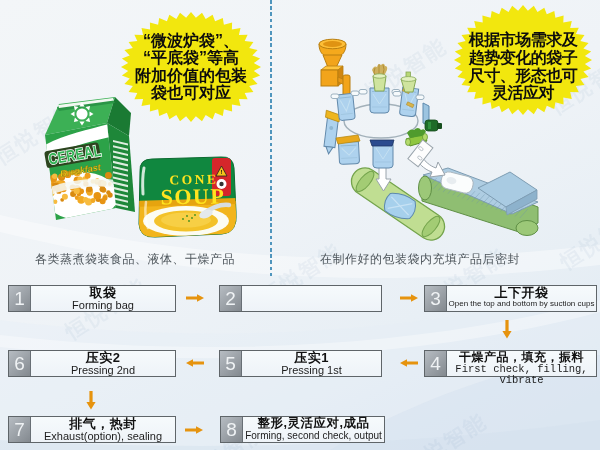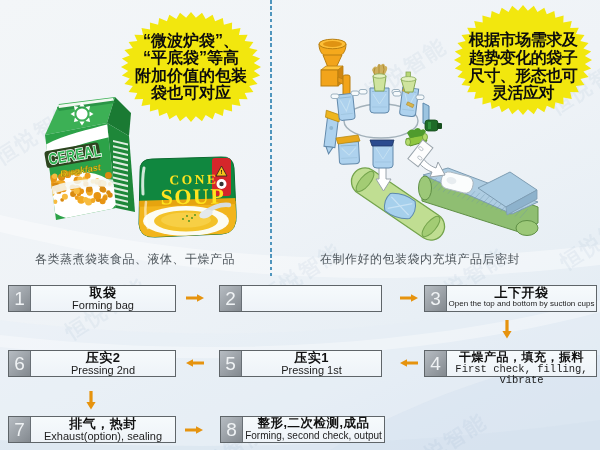--- a/index.html
+++ b/index.html
@@ -399,21 +399,21 @@
 <div class="fbox" style="left:8px;top:416px;width:168px;">
  <div class="fnum">7</div>
  <div class="ftxt">
         <div class="fzh">排气，热封</div>
         <div class="fen">Exhaust(option), sealing</div>
       </div>
 </div>
 <div class="fbox" style="left:220px;top:416px;width:165px;">
  <div class="fnum">8</div>
  <div class="ftxt">
-        <div class="fzh" style="font-size:12.5px;">整形,二次检测,成品</div>
+        <div class="fzh" style="font-size:12.5px;">整形,灵活应对,成品</div>
         <div class="fen" style="font-size:10px;">Forming, second check, output</div>
       </div>
 </div>
 
 <svg class="arrow" style="left:186px;top:294px" width="18" height="8" viewBox="0 0 18 8">
       <path d="M0,2.6 L11,2.6 L11,0.3 L18,4 L11,7.7 L11,5.4 L0,5.4 Z" fill="#e6930e"></path>
     </svg>
 <svg class="arrow" style="left:400px;top:294px" width="18" height="8" viewBox="0 0 18 8">
       <path d="M0,2.6 L11,2.6 L11,0.3 L18,4 L11,7.7 L11,5.4 L0,5.4 Z" fill="#e6930e"></path>
     </svg>

